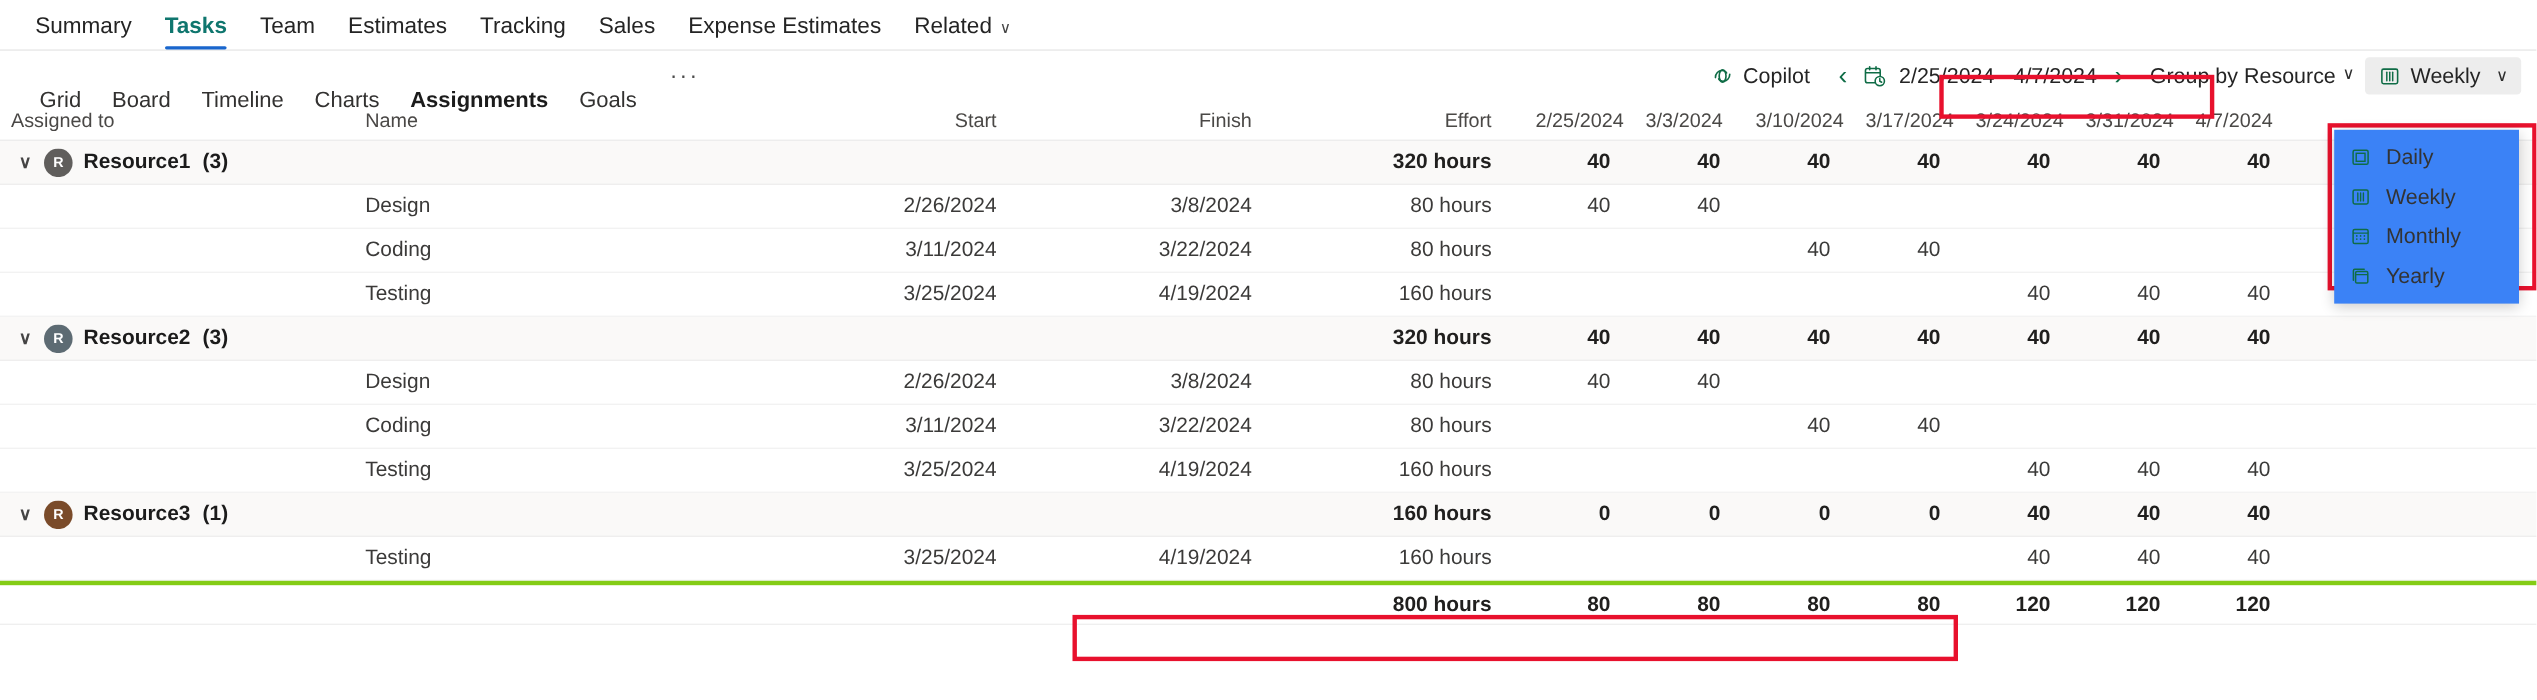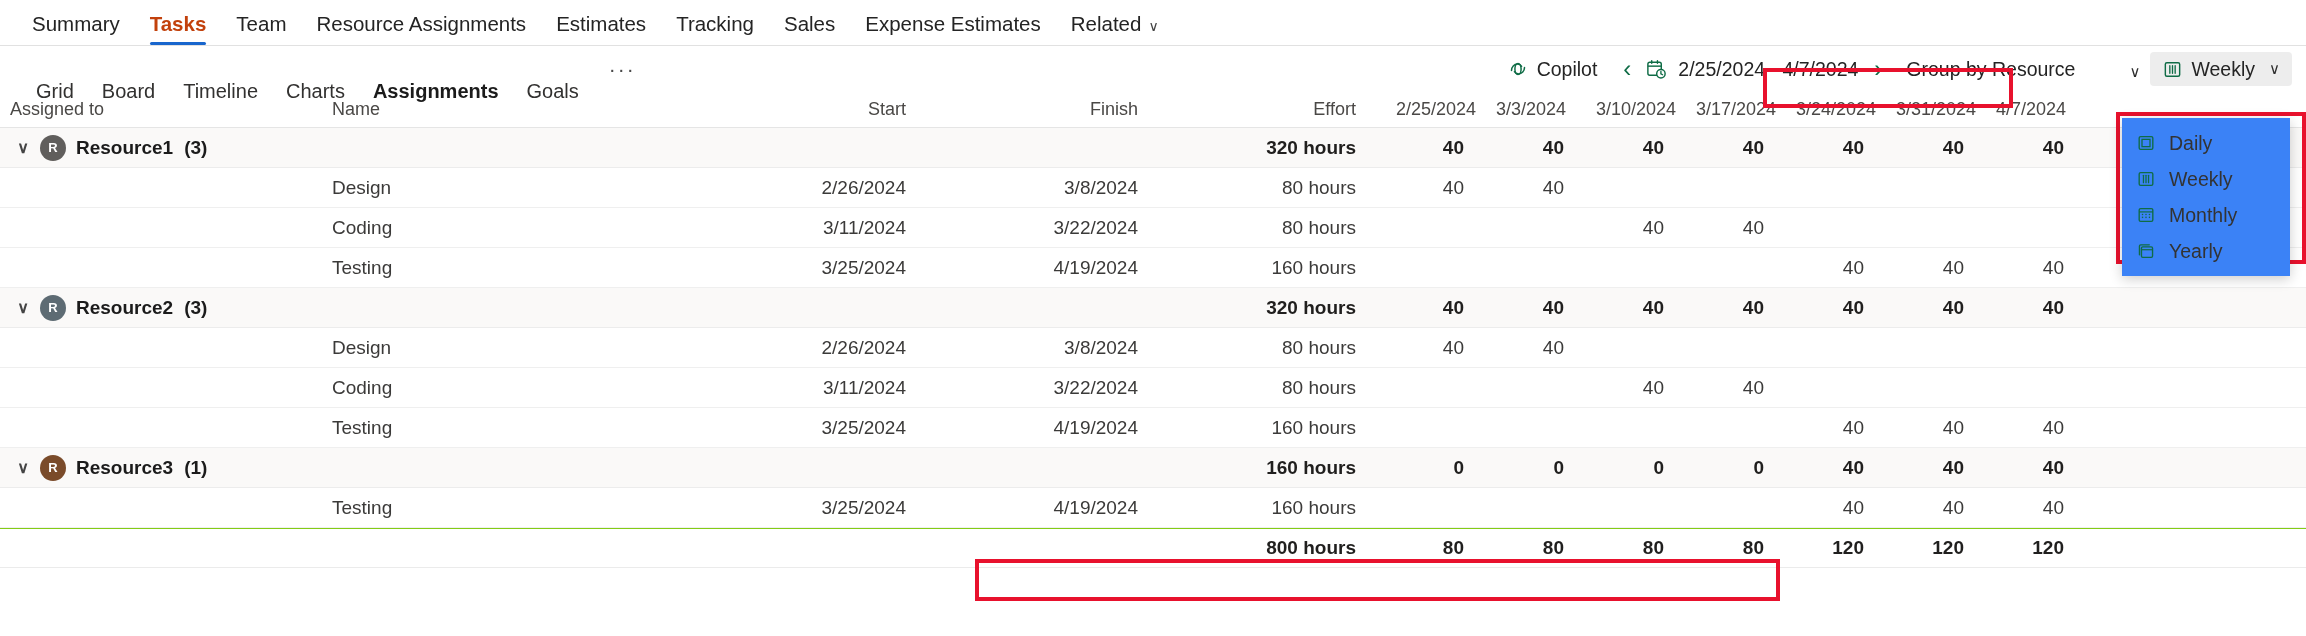--- a/index.html
+++ b/index.html
@@ -21,21 +21,21 @@
     text-align: right;
   }
   .toptab {
     position: relative;
     font-size: 20.5px; color: #242424;
     padding: 0 14px 11px 14px;
     margin-right: 2px;
     white-space: nowrap; cursor: pointer;
     line-height: 1;
   }
-  .toptab.active { font-weight: 700; color: #c2410c; }
+  .toptab.active { font-weight: 700; color: #0f766e; }
   .toptab.active::after {
     content: ""; position: absolute;
     left: 14px; right: 14px; bottom: 0;
     height: 3px; background: #1966cd; border-radius: 2px;
   }
   .toptab .caret { margin-left: 7px; font-size: 14px; color: #444; }
 
   
   .subtabs {
     display: flex; align-items: center;
@@ -56,21 +56,21 @@
   }
   .cmd-btn {
     display: flex; align-items: center; gap: 8px;
     height: 34px; padding: 0 12px;
     font-size: 19.5px; color: #242424; cursor: pointer;
     border-radius: 4px; white-space: nowrap;
   }
   .cmd-btn.pressed { background: #ededed; }
   .chev { color: #0f6c46; font-size: 24px; line-height: 1; padding: 0 10px; cursor: pointer; }
   .cmd-caret { font-size: 15px; color: #2d2d2d; margin-left: 6px; }
-  .grp-btn { font-size: 19.5px; color: #242424; padding: 0 10px; display:flex; align-items:flex-end; cursor: pointer; white-space: nowrap; gap: 48px;}
+  .grp-btn { font-size: 19.5px; color: #242424; padding: 0 10px; display:flex; align-items:flex-start; cursor: pointer; white-space: nowrap;}
 
   .daterange {
     display: flex; align-items: center;
     height: 38px; padding: 0 4px;
   }
   .daterange .label { font-size: 19.5px; color: #242424; padding: 0 6px; white-space: nowrap;}
 
   
   .redbox { position: absolute; border: 4px solid #e8112d; pointer-events: none; z-index: 40; }
 
@@ -88,21 +88,21 @@
   }
 
   
   .grid { width: 100%; position: relative; }
   .row {
     display: flex; align-items: center;
     height: 40px; border-bottom: 1px solid #efefef;
   }
   .row.head { height: 36px; border-bottom: 1px solid #e5e5e5; }
   .row.group { background: #faf9f8; font-weight: 700; border-bottom: 1px solid #ececec; }
-  .row.total { border-top: 1px solid #84cc16; border-bottom: 1px solid #ebebeb; }
+  .row.total { border-top: 4px solid #84cc16; border-bottom: 1px solid #ebebeb; }
 
   .c { font-size: 19px; color: #3b3a39; padding: 0 6px; white-space: nowrap; overflow: hidden; }
   .row.head .c { font-size: 18px; color: #4a4846; }
   .row.group .c, .row.total .c { font-weight: 700; color: #201f1e; }
 
   .c-assigned { width: 300px; display: flex; align-items: center; padding-left: 10px; }
   .c-name     { width: 420px; padding-left: 32px; }
   .c-start    { width: 230px; text-align: right; padding-right: 44px; }
   .c-finish   { width: 230px; text-align: right; padding-right: 42px; }
   .c-effort   { width: 210px; text-align: right; padding-right: 34px; }
@@ -122,21 +122,20 @@
 </style>
 </head>
 <body>
 
 <div id="app">
 
   <div class="toptabs" id="toptabs">
       <div class="toptab"><span>Summary</span></div>
       <div class="toptab active"><span>Tasks</span></div>
       <div class="toptab"><span>Team</span></div>
-      <div class="toptab"><span>Resource Assignments</span></div>
       <div class="toptab"><span>Estimates</span></div>
       <div class="toptab"><span>Tracking</span></div>
       <div class="toptab"><span>Sales</span></div>
       <div class="toptab"><span>Expense Estimates</span></div>
       <div class="toptab"><span>Related</span><span class="caret">∨</span></div>
     </div>
 
   <div class="subtabs">
     <div id="subtabs" style="display:flex;align-items:flex-end;margin-top:45px;">
         <div class="subtab">Grid</div>

